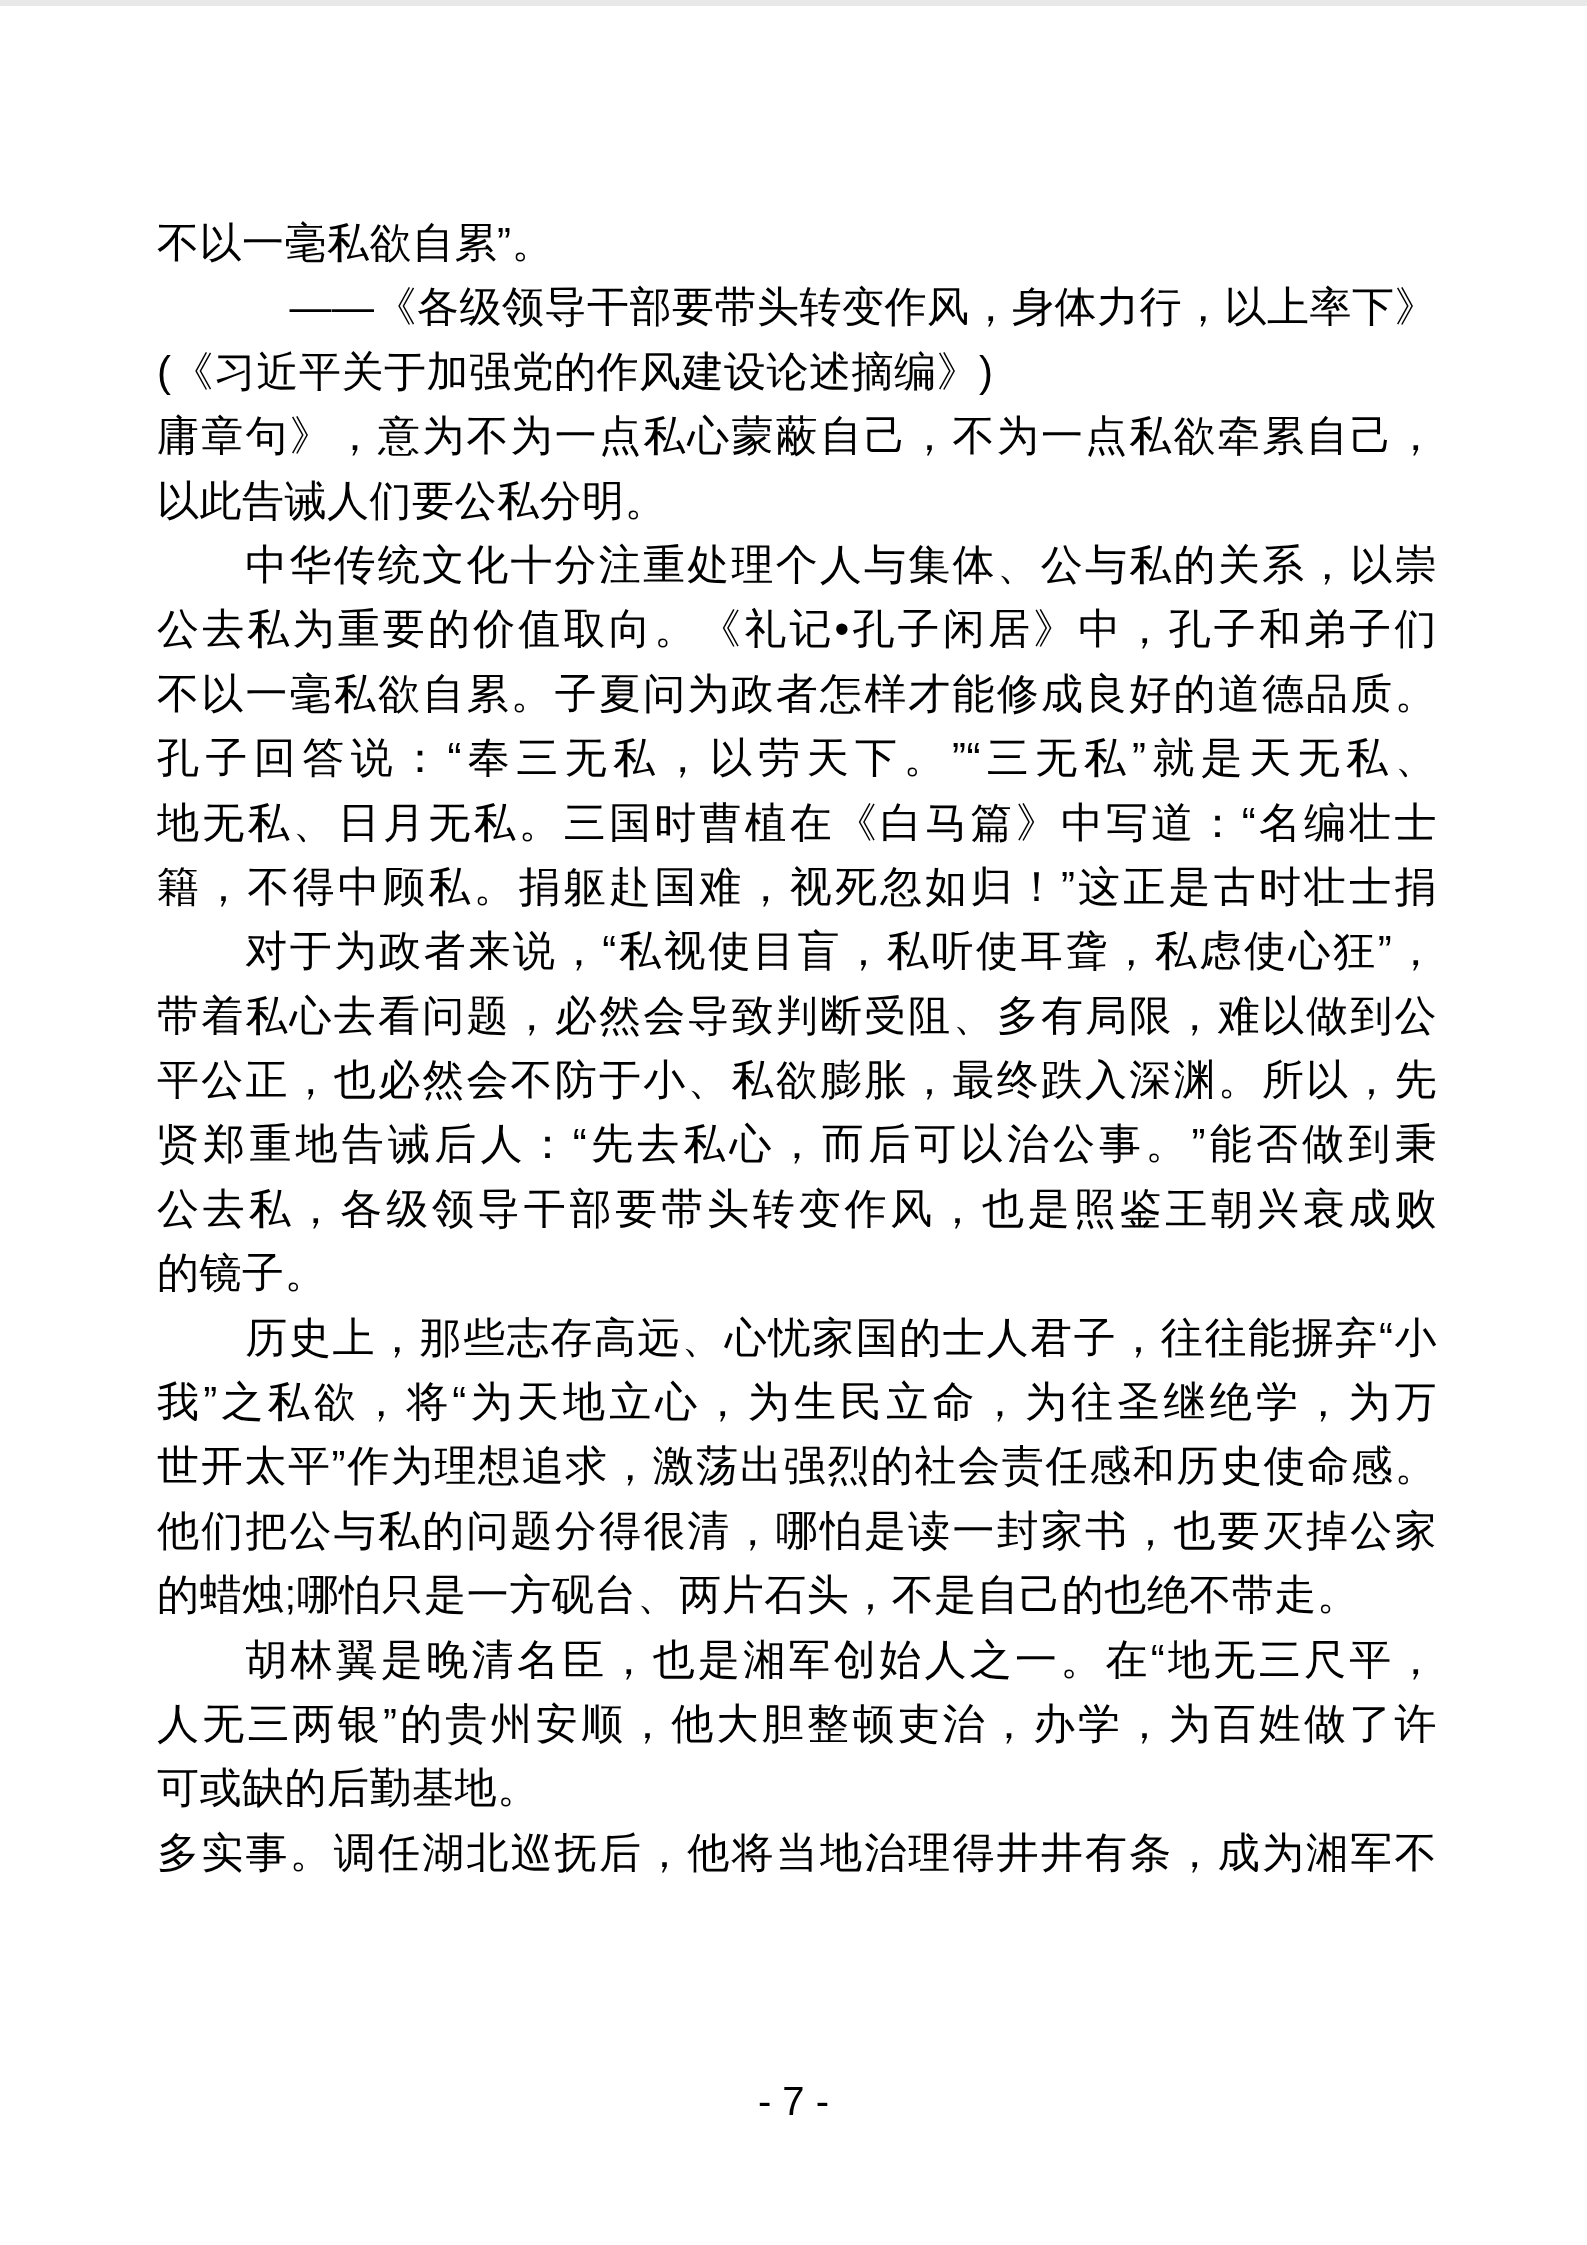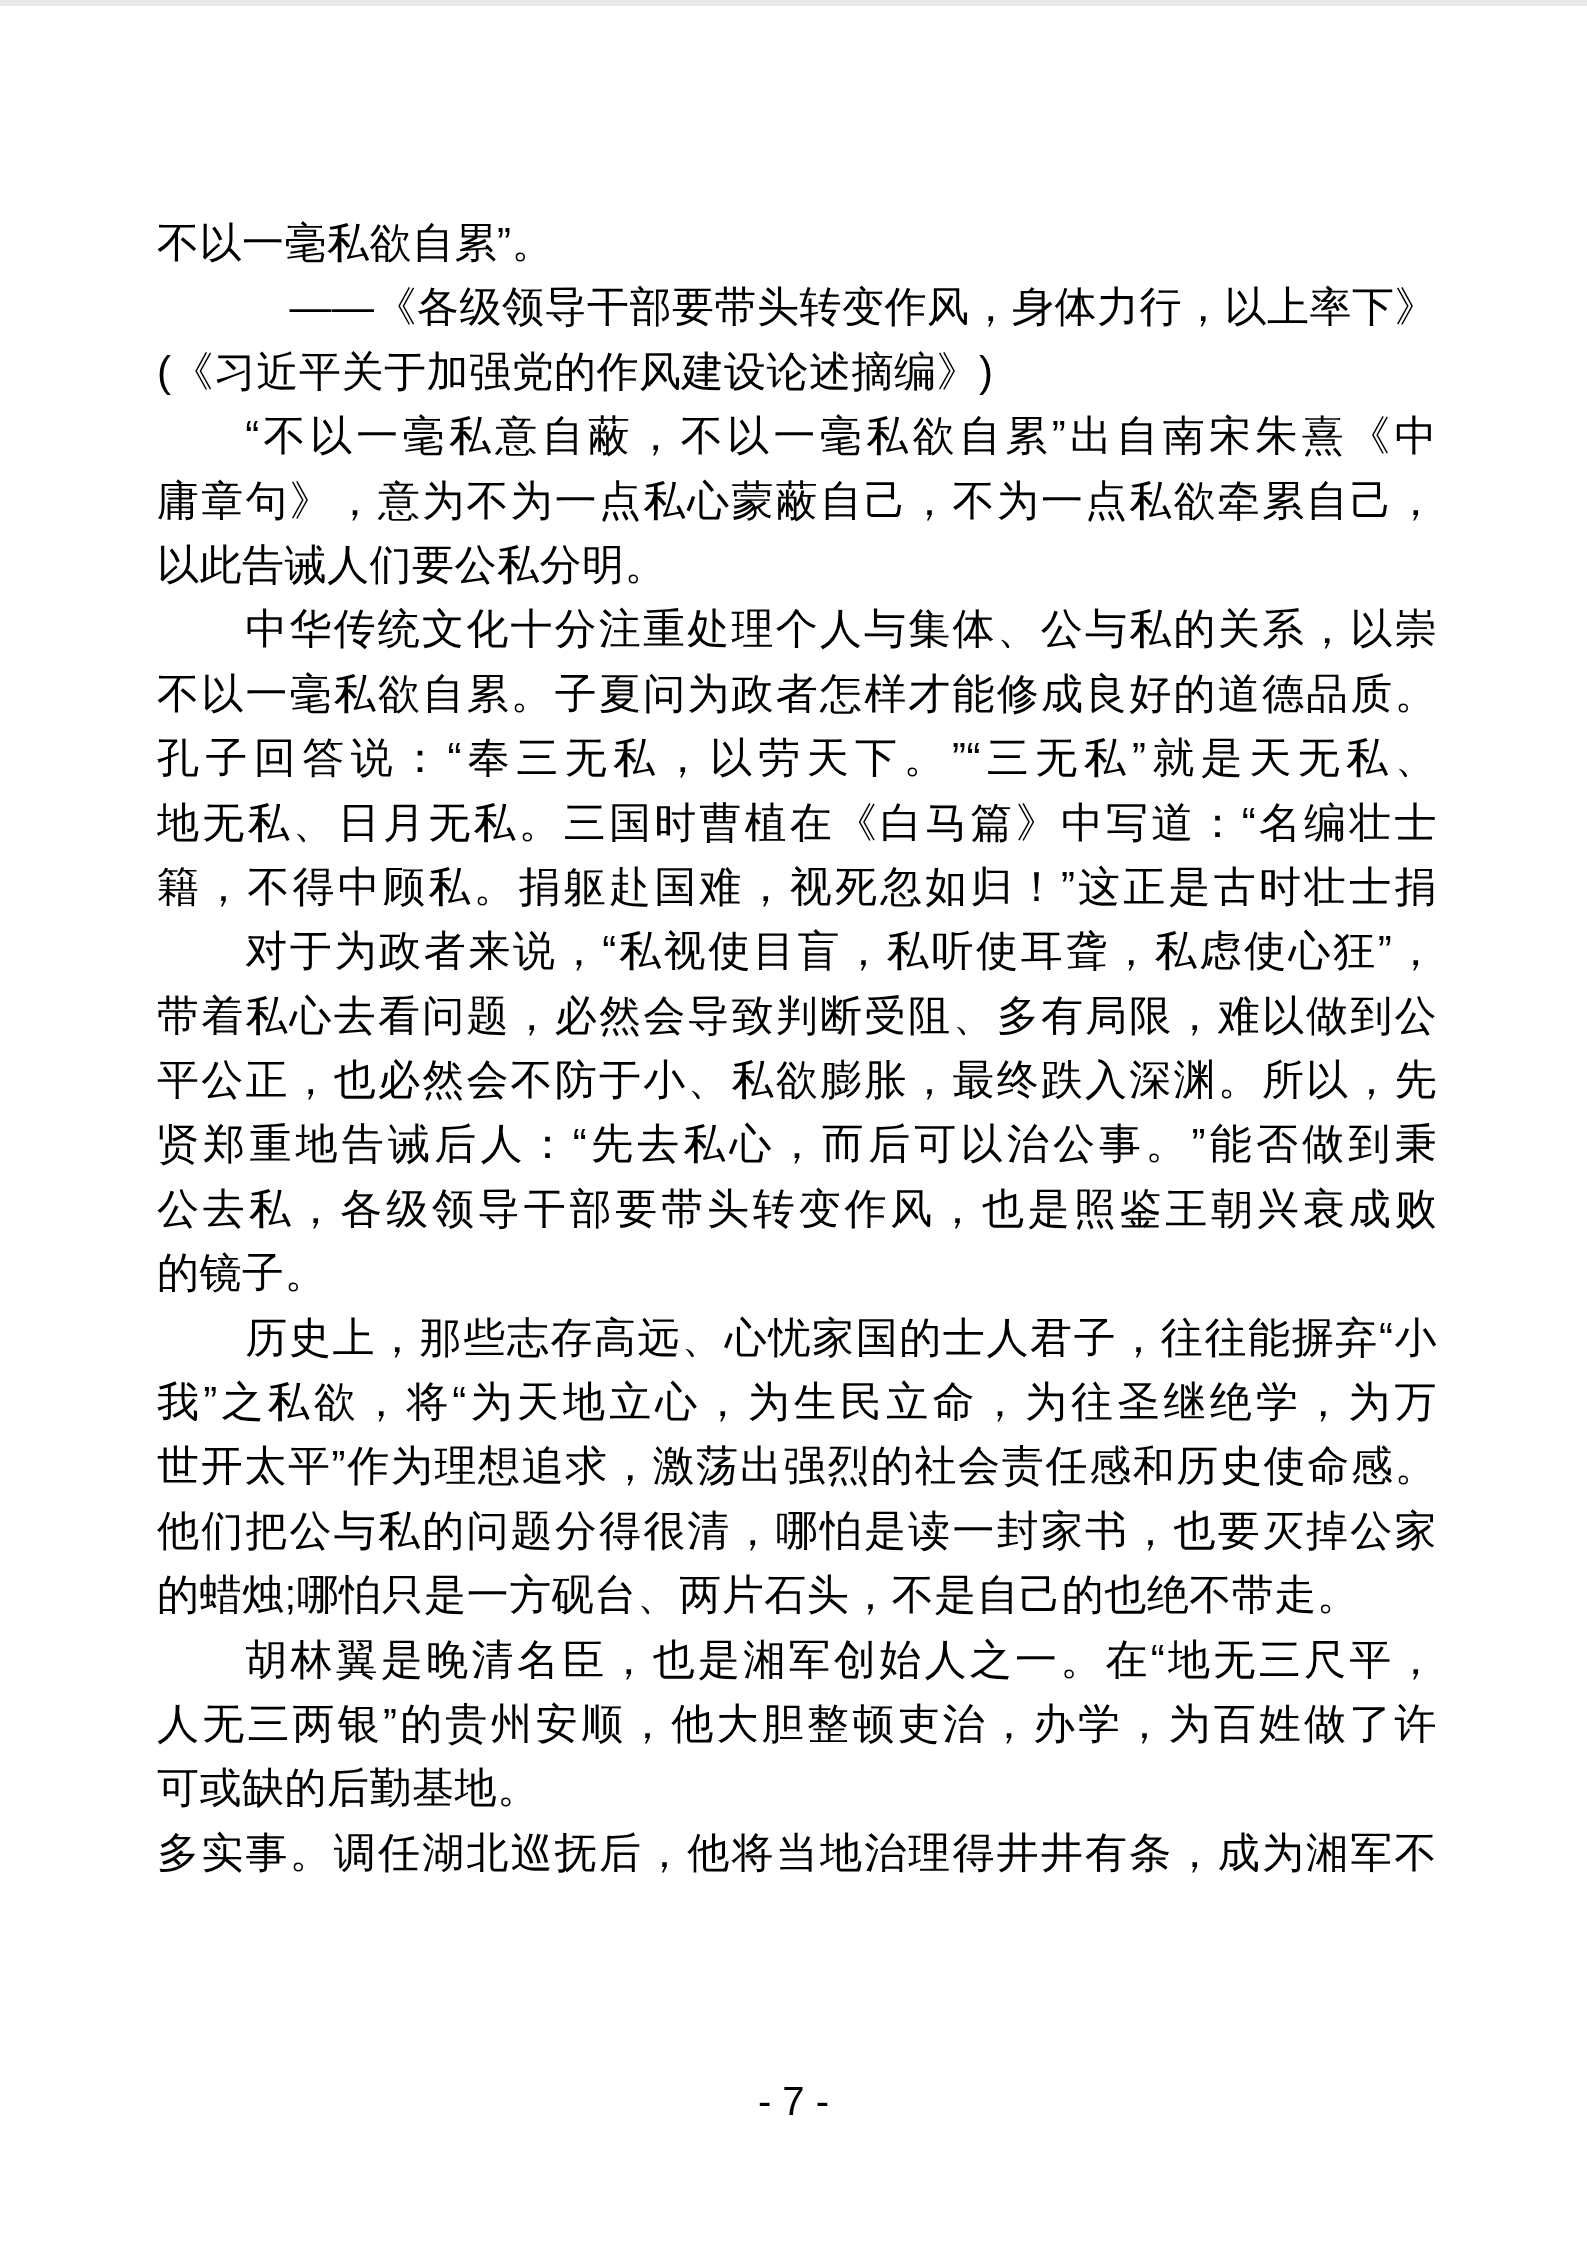--- a/index.html
+++ b/index.html
@@ -49,24 +49,24 @@
 </style>
 </head>
 <body>
 
 <div class="page">
   <div class="content">
     <div>
         <div class="line e">不以一毫私欲自累”。</div>
         <div class="line r">——《各级领导干部要带头转变作风，身体力行，以上率下》</div>
         <div class="line e">(《习近平关于加强党的作风建设论述摘编》)</div>
-        <div class="line j indent">“不以一毫私意自蔽，不以一毫私欲自累”出自南宋朱熹《中</div>
         <div class="line j">庸章句》，意为不为一点私心蒙蔽自己，不为一点私欲牵累自己，</div>
         <div class="line e">以此告诫人们要公私分明。</div>
         <div class="line j indent">中华传统文化十分注重处理个人与集体、公与私的关系，以崇</div>
+        <div class="line j">公去私为重要的价值取向。《礼记•孔子闲居》中，孔子和弟子们</div>
         <div class="line j">不以一毫私欲自累。子夏问为政者怎样才能修成良好的道德品质。</div>
         <div class="line j">孔子回答说：“奉三无私，以劳天下。”“三无私”就是天无私、</div>
         <div class="line j">地无私、日月无私。三国时曹植在《白马篇》中写道：“名编壮士</div>
         <div class="line j">籍，不得中顾私。捐躯赴国难，视死忽如归！”这正是古时壮士捐</div>
         <div class="line j indent">对于为政者来说，“私视使目盲，私听使耳聋，私虑使心狂”，</div>
         <div class="line j">带着私心去看问题，必然会导致判断受阻、多有局限，难以做到公</div>
         <div class="line j">平公正，也必然会不防于小、私欲膨胀，最终跌入深渊。所以，先</div>
         <div class="line j">贤郑重地告诫后人：“先去私心，而后可以治公事。”能否做到秉</div>
         <div class="line j">公去私，各级领导干部要带头转变作风，也是照鉴王朝兴衰成败</div>
         <div class="line e">的镜子。</div>

